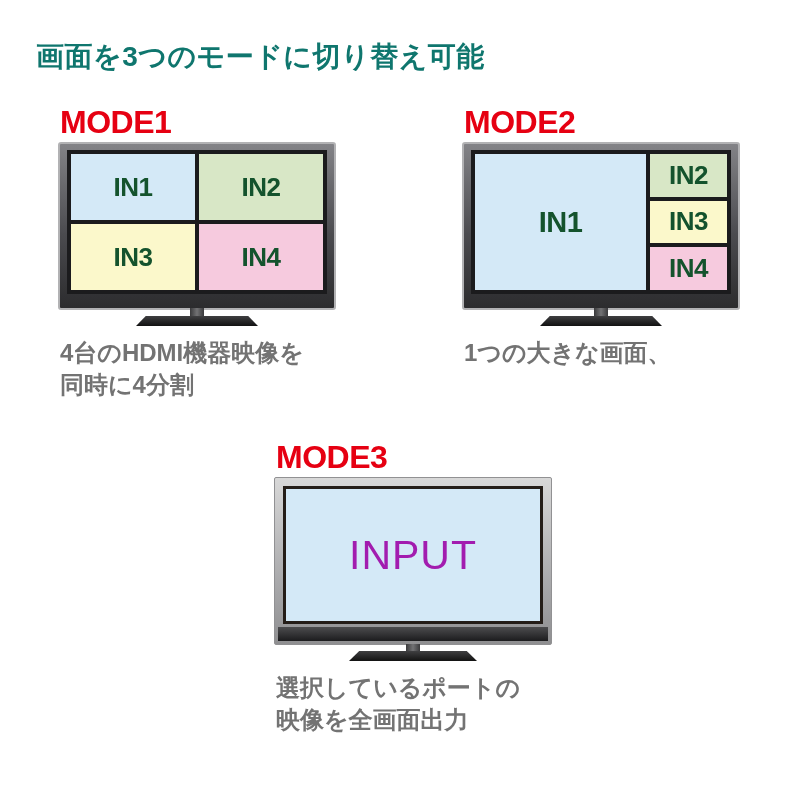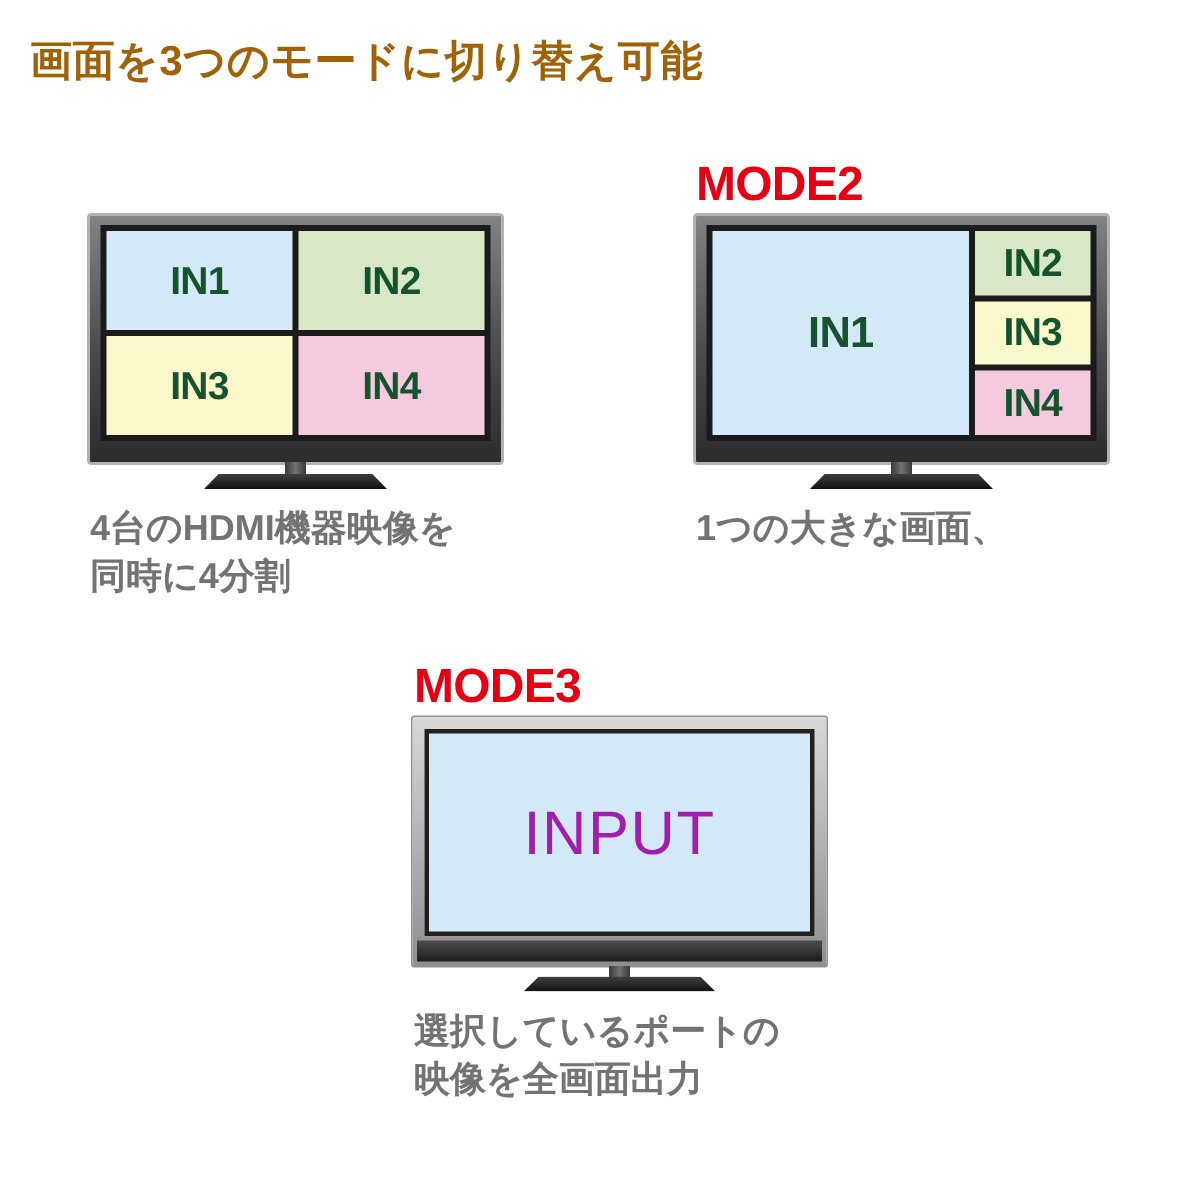--- a/index.html
+++ b/index.html
@@ -10,24 +10,24 @@
     height: 800px;
     background: #ffffff;
     overflow: hidden;
     font-family: "Liberation Sans", "DejaVu Sans", sans-serif;
   }
 
   .title {
     position: absolute;
     left: 20px;
     top: 22px;
-    margin: 0;
+    margin: 16px;
     font-size: 28px;
     font-weight: bold;
-    color: #a16207;
+    color: #0f766e;
     letter-spacing: 0.5px;
     white-space: nowrap;
   }
 
   .mode { position: absolute; width: 282px; height: 320px; }
   #mode1 { left: 58px;  top: 104px; }
   #mode2 { left: 462px; top: 104px; }
   #mode3 { left: 274px; top: 439px; }
 
   .mode-label {
@@ -130,20 +130,21 @@
   }
 </style>
 </head>
 <body>
 
 <div class="canvas">
 
   <h1 class="title">画面を3つのモードに切り替え可能</h1>
 
   <section class="mode" id="mode1">
+    <div class="mode-label">MODE1</div>
     <div class="tv tv-a">
       <div class="screen screen-quad">
         <div class="panel c-blue">IN1</div>
         <div class="panel c-green">IN2</div>
         <div class="panel c-yellow">IN3</div>
         <div class="panel c-pink">IN4</div>
       </div>
       <div class="stand-neck"></div>
       <div class="stand-base"></div>
     </div>

